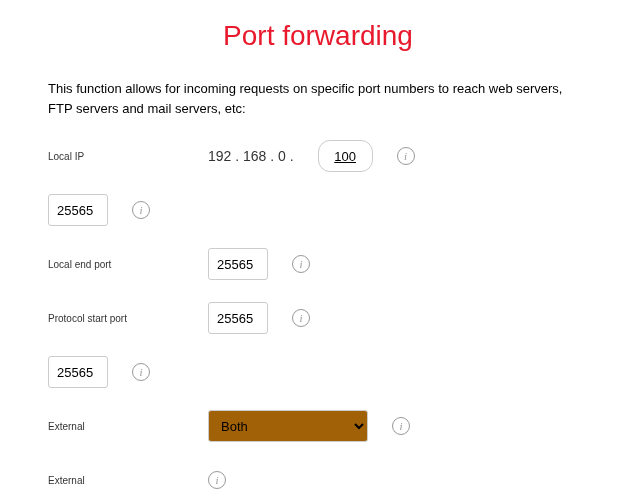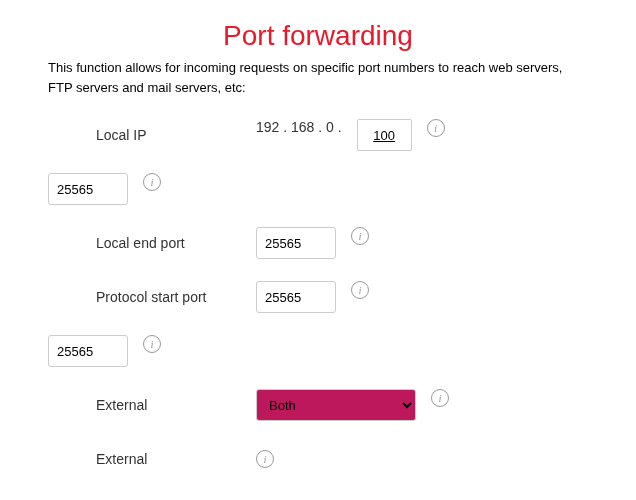--- a/index.html
+++ b/index.html
@@ -15,74 +15,74 @@
     .container {
       width: 600px;
       padding: 20px 30px 30px 30px;
       background: #fff;
     }
     .page-title {
       color: #e8192c;
       font-size: 28px;
       font-weight: 400;
       text-align: center;
-      margin-bottom: 6px;
+      margin-bottom: 27px;
     }
     .description {
       font-size: 13px;
       color: #000000;
       line-height: 1.5;
       margin-bottom: 20px;
     }
     .form-row {
       display: flex;
       align-items: center;
       margin-bottom: 18px;
       min-height: 36px;
     }
     .form-label {
       width: 160px;
-      font-size: 14px;
+      font-size: 10px;
       color: #333;
       flex-shrink: 0;
-      margin-left: 48px;
     }
     .form-control-area {
       display: flex;
-      gap: 15px;
+      align-items: center;
+      gap: 24px;
     }
     .input-small {
       width: 55px;
       height: 32px;
       border: 1px solid #ccc;
-      border-radius: 2px;
+      border-radius: 12px;
       padding: 4px 6px;
       font-size: 13px;
       text-align: center;
       outline: none;
       text-decoration: underline;
     }
     .input-port {
-      width: 80px;
+      width: 60px;
       height: 32px;
       border: 1px solid #ccc;
       border-radius: 3px;
       padding: 4px 8px;
       font-size: 13px;
       outline: none;
     }
     .select-field {
       width: 160px;
       height: 32px;
       border: 1px solid #ccc;
       border-radius: 3px;
       padding: 4px 8px;
       font-size: 13px;
       appearance: auto;
-      background: #be185d;
+      background: #a16207;
       outline: none;
       cursor: pointer;
     }
     .info-icon {
       display: inline-flex;
       align-items: center;
       justify-content: center;
       width: 18px;
       height: 18px;
       border: 1.5px solid #999;

